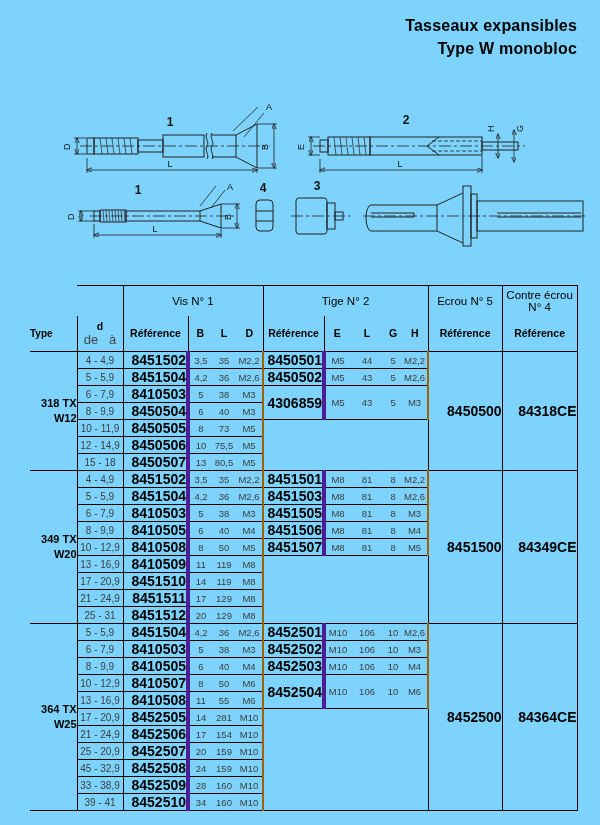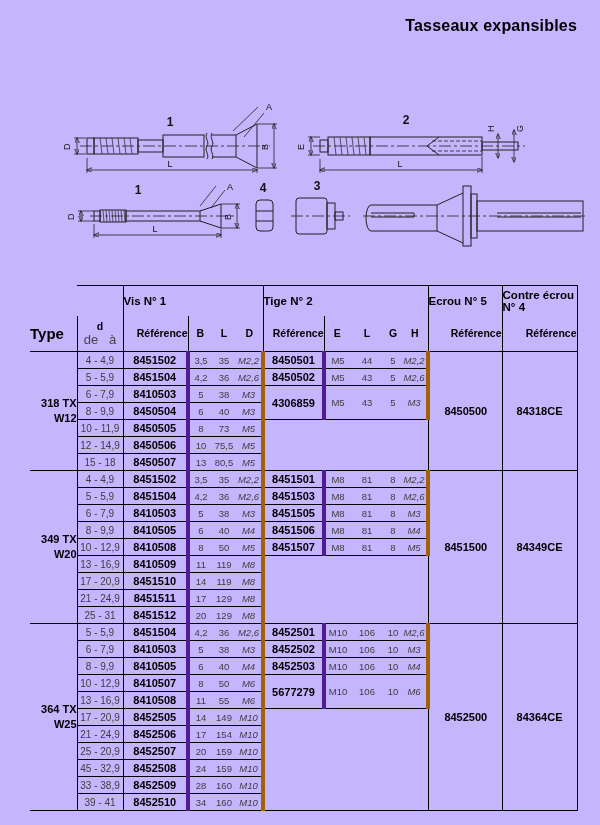--- a/index.html
+++ b/index.html
@@ -1,16 +1,16 @@
 <!DOCTYPE html>
 <html><head>
 <meta charset="utf-8">
 <style>
   html,body{margin:0;padding:0;background:#fff;}
-  .page{position:relative;width:600px;height:825px;background:#c4b5fd;overflow:hidden;
+  .page{position:relative;width:600px;height:825px;background:#7dd3fc;overflow:hidden;
         font-family:"Liberation Sans",sans-serif;color:#000;}
 
   
   .title{position:absolute;top:14px;right:23px;text-align:right;
          font-weight:bold;font-size:16px;line-height:1.45;letter-spacing:.2px;}
 
   
   .drawing{position:absolute;left:30px;top:98px;}
   .drawing path,.drawing rect,.drawing line,.drawing circle{fill:none;stroke:#222;stroke-width:1;}
   .drawing .cl{stroke-dasharray:12 3 3 3;stroke-width:.8;}
@@ -21,43 +21,44 @@
   .drawing .plbl{font-size:12px;font-weight:bold;}
   .drawing .dlbl{font-size:9px;}
 
   
   .tbl{position:absolute;left:30px;top:285px;width:547px;border-collapse:collapse;
        table-layout:fixed;border-bottom:1.5px solid #000;}
   .tbl th,.tbl td{padding:0;margin:0;overflow:hidden;vertical-align:middle;}
   .bl{border-left:1px solid #000;} .br{border-right:1px solid #000;}
   .bt{border-top:1px solid #000;}  .bb{border-bottom:1px solid #000;}
   tr.gh-row{height:30px;} tr.ch-row{height:36px;} tbody tr{height:17px;}
-  .gh{font-size:11.5px;font-weight:bold;text-align:left;}
+  .gh{font-size:11.5px;font-weight:normal;text-align:center;}
   .ch{font-size:10.5px;font-weight:bold;text-align:center;}
-  .ch-type{text-align:left;padding-left:2px;font-size:15px;}
-  .ch-ref{text-align:right;padding-left:4px;}
+  .ch-type{text-align:left;padding-left:2px;font-size:10px;}
+  .ch-ref{text-align:center;padding-left:4px;}
   .d-sub{font-weight:normal;font-size:13px;color:#444;white-space:pre;line-height:1;}
   .d-main{line-height:1.1;}
   .c-type{font-weight:bold;font-size:11px;text-align:right;padding-left:3px;
           white-space:pre-line;border-top:1px solid #000;border-right:1px solid #000;line-height:1.35;}
   .c-d{font-size:10px;color:#3d3d3d;text-align:center;border:1px solid #000;}
-  .c-ref{font-weight:bold;font-size:11px;text-align:center;border:1px solid #000;}
+  .c-ref{font-weight:bold;font-size:14px;text-align:right;border:1px solid #000;}
   .c-dim{font-size:9.5px;color:#3d3d3d;text-align:center;
          border-top:1px solid #000;border-bottom:1px solid #000;}
   .c-b,.c-e{border-left:4px solid #4c1d95;}
-  .c-dd,.c-h{border-right:4px solid #a16207;font-style:italic;}
+  .c-dd,.c-h{border-right:2px solid #a16207;}
   .c-empty{border:0;}
 </style>
 </head>
 <body>
 
 <div class="page">
 
   <div class="title">
     <div>Tasseaux expansibles</div>
+    <div>Type W monobloc</div>
   </div>
 
   <svg class="drawing" width="555" height="180" viewBox="0 0 555 180">
     <defs>
       <marker id="ar" markerWidth="8" markerHeight="8" refX="6.5" refY="3" orient="auto-start-reverse">
         <path d="M0,0 L7,3 L0,6 Z" fill="#222" stroke="none"></path>
       </marker>
     </defs>
 
     <g>
@@ -405,38 +406,38 @@
           <td class="c-dim" rowspan="1">106</td>
           <td class="c-dim" rowspan="1">10</td>
           <td class="c-dim c-h" rowspan="1">M4</td>
         </tr>
         <tr>
           <td class="c-d">10 - 12,9</td>
           <td class="c-ref">8410507</td>
           <td class="c-dim c-b">8</td>
           <td class="c-dim">50</td>
           <td class="c-dim c-dd">M6</td>
-          <td class="c-ref" rowspan="2">5677279</td>
+          <td class="c-ref" rowspan="2">8452504</td>
           <td class="c-dim c-e" rowspan="2">M10</td>
           <td class="c-dim" rowspan="2">106</td>
           <td class="c-dim" rowspan="2">10</td>
           <td class="c-dim c-h" rowspan="2">M6</td>
         </tr>
         <tr>
           <td class="c-d">13 - 16,9</td>
           <td class="c-ref">8410508</td>
           <td class="c-dim c-b">11</td>
           <td class="c-dim">55</td>
           <td class="c-dim c-dd">M6</td>
         </tr>
         <tr>
           <td class="c-d">17 - 20,9</td>
           <td class="c-ref">8452505</td>
           <td class="c-dim c-b">14</td>
-          <td class="c-dim">149</td>
+          <td class="c-dim">281</td>
           <td class="c-dim c-dd">M10</td>
           <td class="c-empty" rowspan="6" colspan="5"></td>
         </tr>
         <tr>
           <td class="c-d">21 - 24,9</td>
           <td class="c-ref">8452506</td>
           <td class="c-dim c-b">17</td>
           <td class="c-dim">154</td>
           <td class="c-dim c-dd">M10</td>
         </tr>

